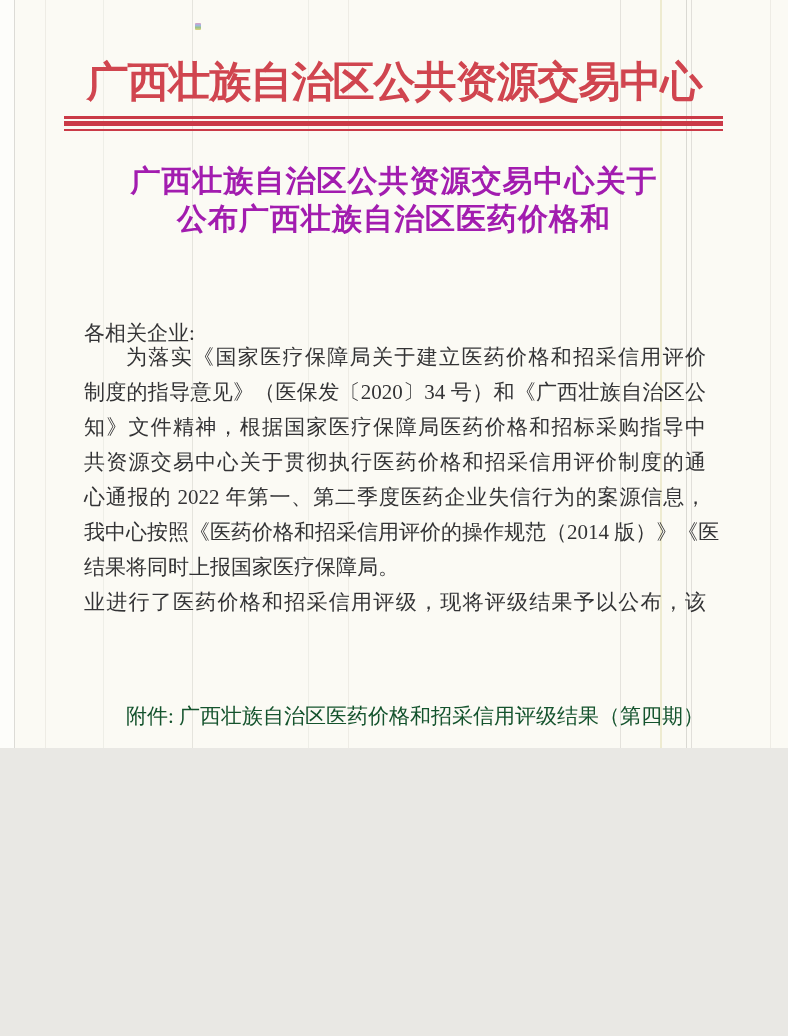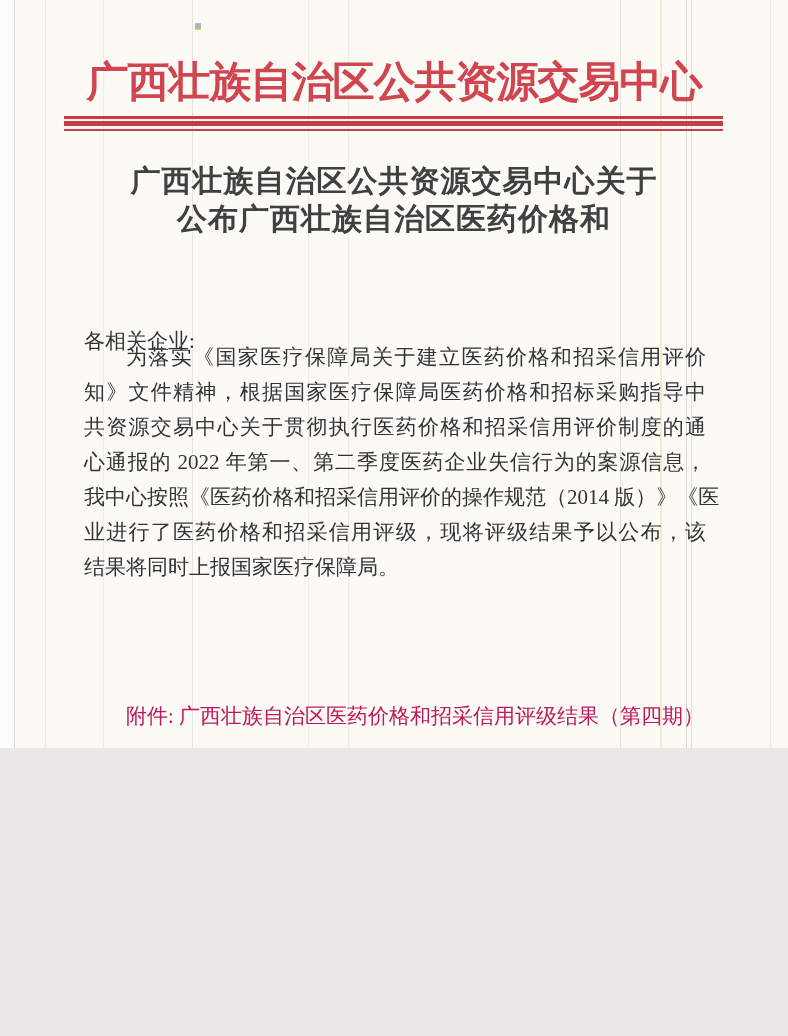--- a/index.html
+++ b/index.html
@@ -21,28 +21,28 @@
     text-align:center;font-size:42px;font-weight:700;letter-spacing:-1px;color:#d0454f;
   }
   .rule-top{position:absolute;left:64px;top:116px;width:659px;}
   .rule-top .r1{height:3px;background:#ca3a47;}
   .rule-top .g1{height:2px;}
   .rule-top .r2{height:5px;background:#ca3a47;}
   .rule-top .g2{height:3px;}
   .rule-top .r3{height:2px;background:#ca3a47;}
   
   .title{position:absolute;left:0;top:162px;width:788px;text-align:center;
-         font-size:30px;font-weight:700;color:#404040;line-height:38px;letter-spacing:1px;}
+         font-size:30px;font-weight:700;color:#a21caf;line-height:38px;letter-spacing:1px;}
   
-  .salutation{position:absolute;left:84px;top:316px;width:622px;font-size:21px;color:#333335;line-height:35px;margin-top:8px;}
+  .salutation{position:absolute;left:84px;top:316px;width:622px;font-size:21px;color:#333335;line-height:35px;}
   .paragraph{position:absolute;left:84px;top:340px;width:622px;color:#333335;font-size:21px;}
   .pline{height:35px;line-height:35px;text-align:justify;text-align-last:justify;white-space:nowrap;}
   .pline.first{text-indent:42px;}
   .pline.last{text-align-last:left;white-space:normal;}
-  .attachment{position:absolute;left:84px;top:699px;width:660px;font-size:21px;color:#be185d;
+  .attachment{position:absolute;left:84px;top:699px;width:660px;font-size:21px;color:#14532d;
               line-height:35px;text-indent:42px;}
   
   .sign-block{position:absolute;left:297px;top:842px;width:336px;text-align:center;color:#333335;z-index:2;}
   .signer{font-size:21px;line-height:35px;letter-spacing:1px;}
   .date{font-size:21px;line-height:35px;margin-top:14px;letter-spacing:1px;}
   
   .seal{position:absolute;left:412px;top:758px;width:168px;height:172px;z-index:3;
         mix-blend-mode:multiply;opacity:.82;}
   
   .rule-bottom{position:absolute;left:66px;top:983px;width:657px;}
@@ -82,26 +82,27 @@
 
     <div class="title">
       <div>广西壮族自治区公共资源交易中心关于</div>
       <div>公布广西壮族自治区医药价格和</div>
     </div>
 
     <div class="salutation">各相关企业:</div>
 
     <div class="paragraph">
       <div class="pline first">为落实《国家医疗保障局关于建立医药价格和招采信用评价</div>
+      <div class="pline">制度的指导意见》（医保发〔2020〕34 号）和《广西壮族自治区公</div>
       <div class="pline">知》文件精神，根据国家医疗保障局医药价格和招标采购指导中</div>
       <div class="pline">共资源交易中心关于贯彻执行医药价格和招采信用评价制度的通</div>
       <div class="pline">心通报的 2022 年第一、第二季度医药企业失信行为的案源信息，</div>
       <div class="pline">我中心按照《医药价格和招采信用评价的操作规范（2014 版）》《医</div>
+      <div class="pline last">结果将同时上报国家医疗保障局。</div>
       <div class="pline">业进行了医药价格和招采信用评级，现将评级结果予以公布，该</div>
-      <div class="pline last">结果将同时上报国家医疗保障局。</div>
     </div>
 
     <div class="attachment">附件: 广西壮族自治区医药价格和招采信用评级结果（第四期）</div>
 
     <div class="sign-block">
       <div class="signer">广西壮族自治区公共资源交易中心</div>
       <div class="date">2022 年 11 月 15 日</div>
     </div>
   </div>
 

